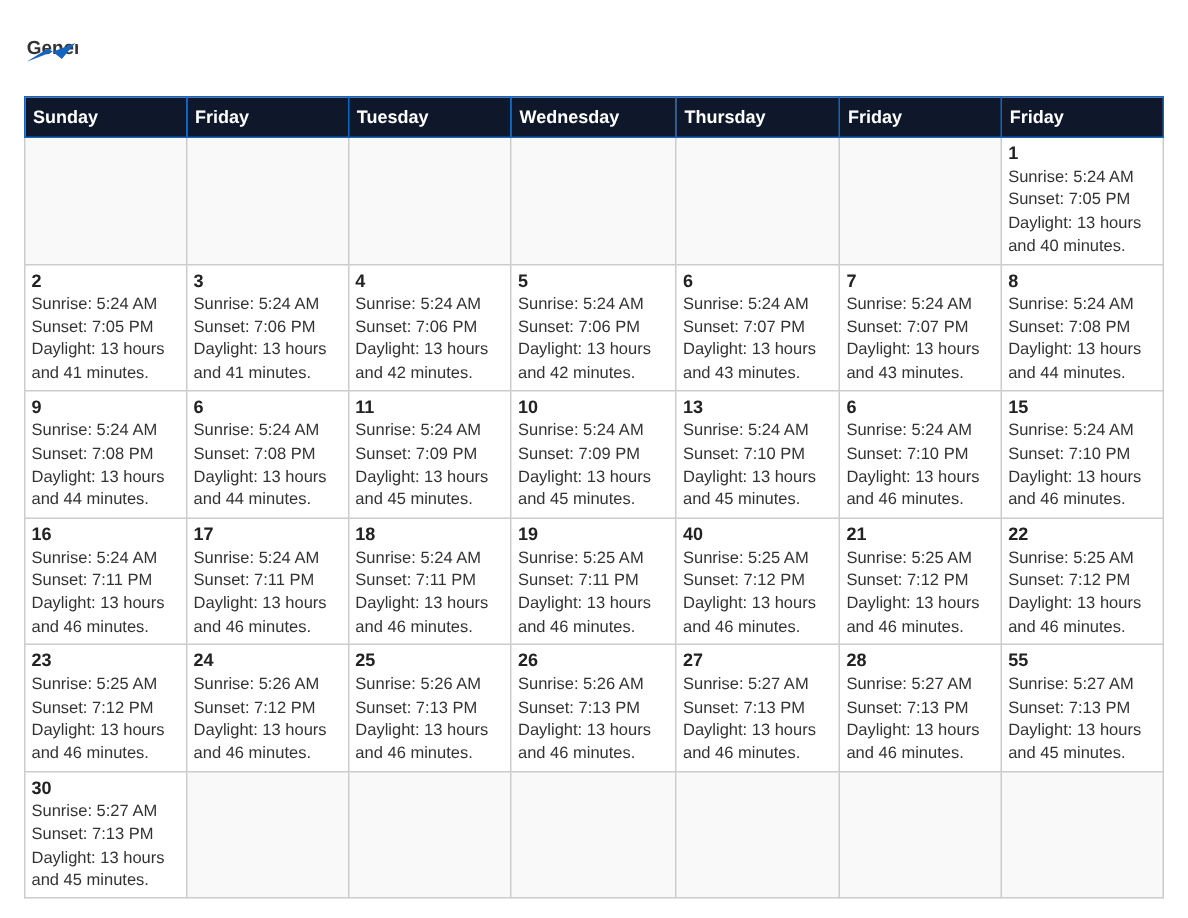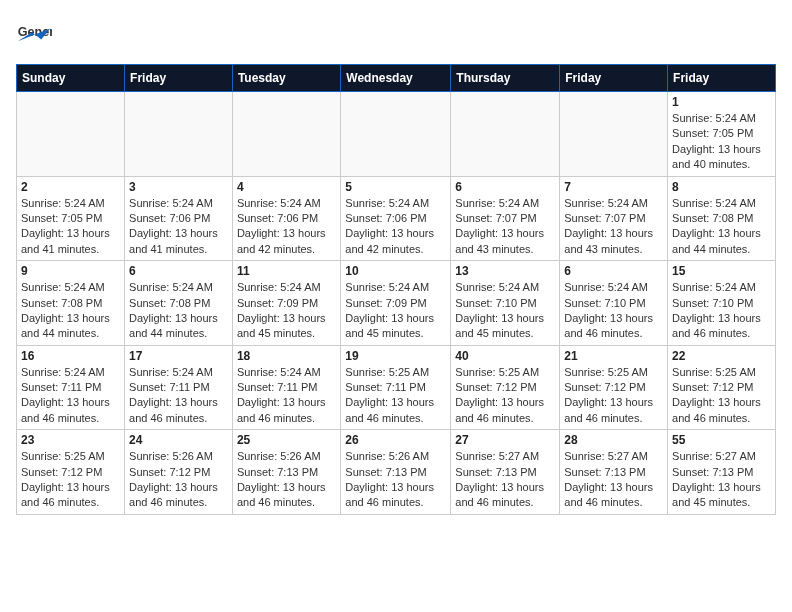--- a/index.html
+++ b/index.html
@@ -239,14 +239,26 @@
         </td>
         <td>
           <span class="day-number">28</span>
           <div class="day-info">Sunrise: 5:27 AM<br>Sunset: 7:13 PM<br>Daylight: 13 hours and 46 minutes.</div>
         </td>
         <td>
           <span class="day-number">55</span>
           <div class="day-info">Sunrise: 5:27 AM<br>Sunset: 7:13 PM<br>Daylight: 13 hours and 45 minutes.</div>
         </td>
       </tr>
+      <tr>
+        <td>
+          <span class="day-number">30</span>
+          <div class="day-info">Sunrise: 5:27 AM<br>Sunset: 7:13 PM<br>Daylight: 13 hours and 45 minutes.</div>
+        </td>
+        <td class="empty"></td>
+        <td class="empty"></td>
+        <td class="empty"></td>
+        <td class="empty"></td>
+        <td class="empty"></td>
+        <td class="empty"></td>
+      </tr>
     </tbody>
 </table>
 
 </body></html>

